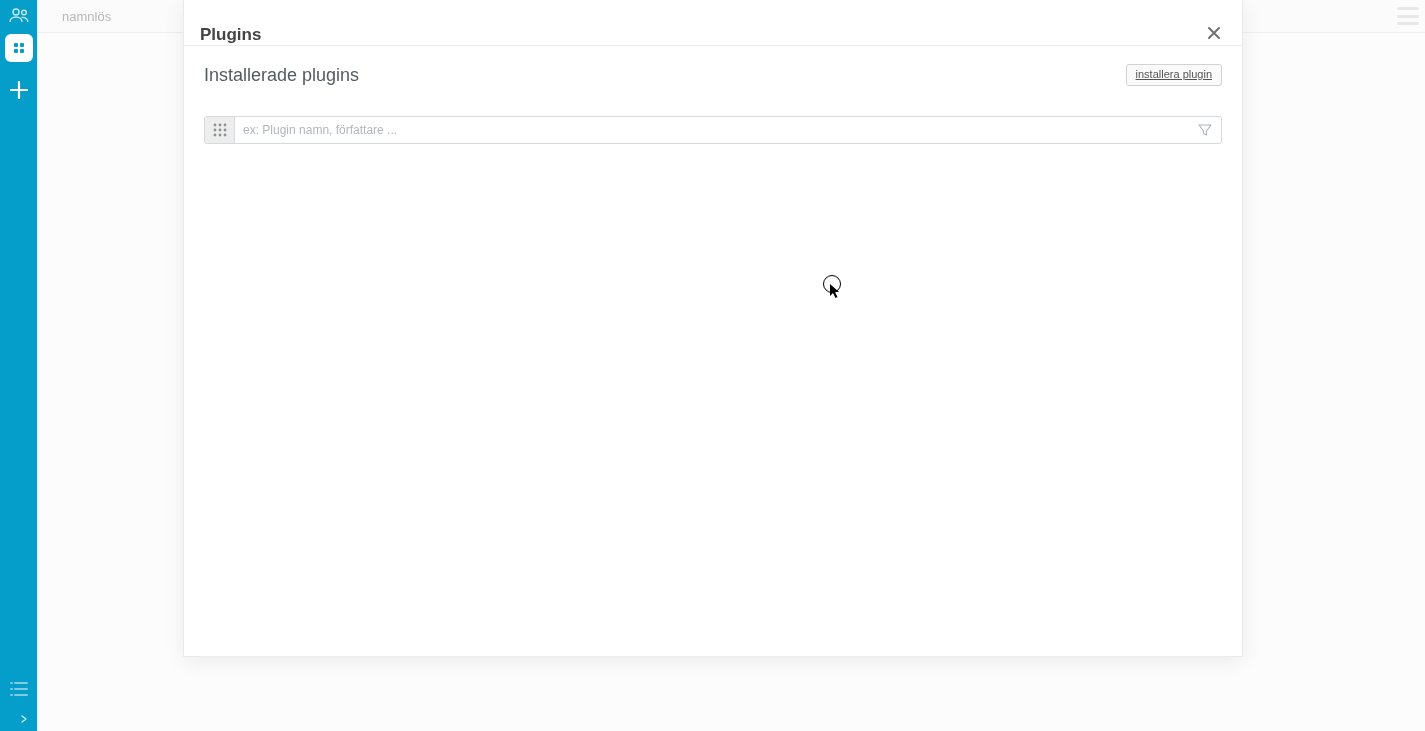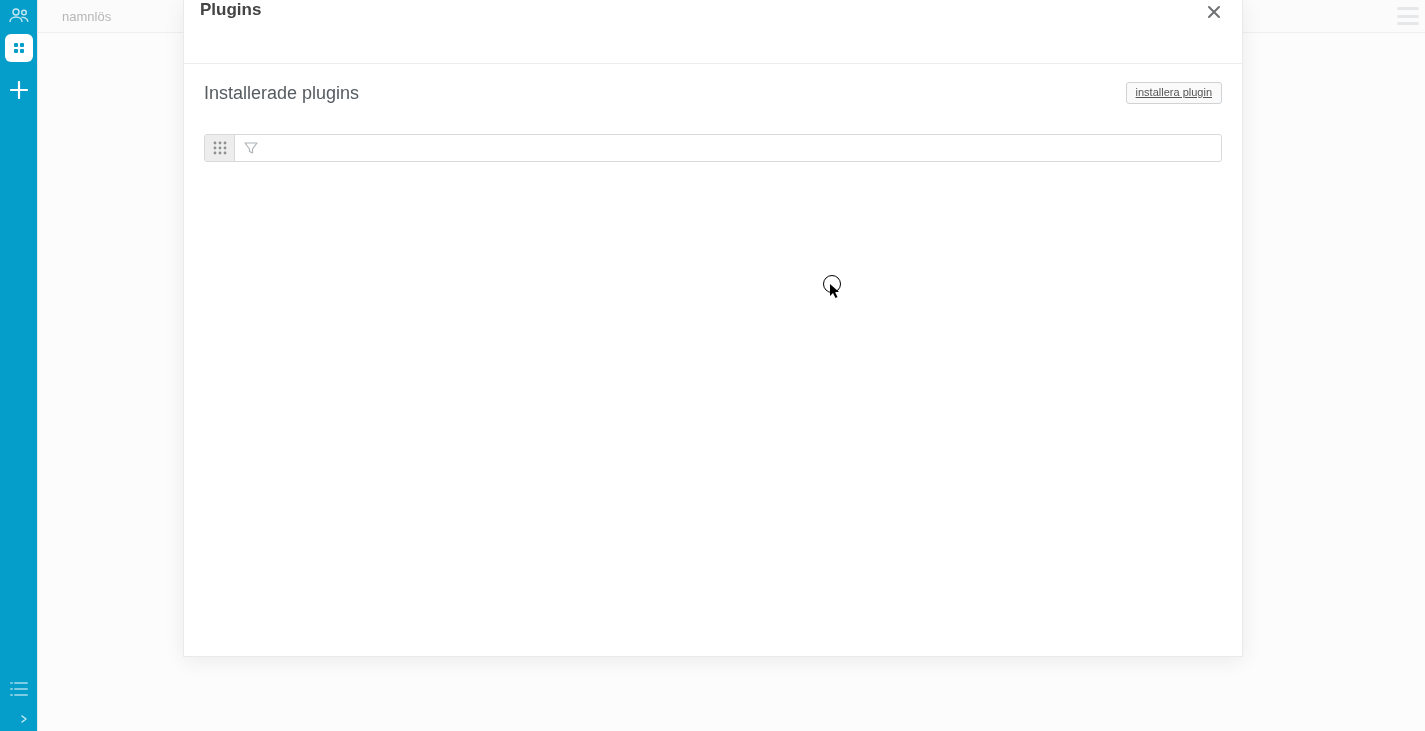--- a/index.html
+++ b/index.html
@@ -75,23 +75,23 @@
     left:183px; top:0;
     width:1060px;
     height:657px;
     background:#ffffff;
     border:1px solid #e8eaec;
     border-top:none;
     box-shadow: 0 4px 20px rgba(0,0,0,0.07);
     display:flex; flex-direction:column;
   }
   .modal-header{
-    height:64px;
+    height:46px;
     border-bottom:1px solid #ececee;
-    display:flex; align-items:flex-start;
+    display:flex; align-items:flex-end;
     padding:0 16px;
   }
   .modal-title{
     font-size:17px;
     font-weight:600;
     color:#444;
   }
   .modal-close{
     margin-left:auto;
     width:24px;height:24px;
@@ -264,20 +264,21 @@
               <circle cx="12" cy="2" r="1.4"></circle>
             <circle cx="2" cy="7" r="1.4"></circle>
               <circle cx="7" cy="7" r="1.4"></circle>
               <circle cx="12" cy="7" r="1.4"></circle>
             <circle cx="2" cy="12" r="1.4"></circle>
               <circle cx="7" cy="12" r="1.4"></circle>
               <circle cx="12" cy="12" r="1.4"></circle>
           </g>
         </svg>
       </div>
+      <input class="search-input" type="text" placeholder="ex: Plugin namn, författare ..." style="">
       <div class="search-filter">
         <svg width="14" height="14" viewBox="0 0 14 14">
           <path d="M1 2h12L8.5 8v4l-3-1.5V8L1 2z" fill="none" stroke="#aeb4b9" stroke-width="1.2" stroke-linejoin="round"></path>
         </svg>
       </div>
     </div>
   </div>
 </div>
 
 <div class="cursor-spot">

